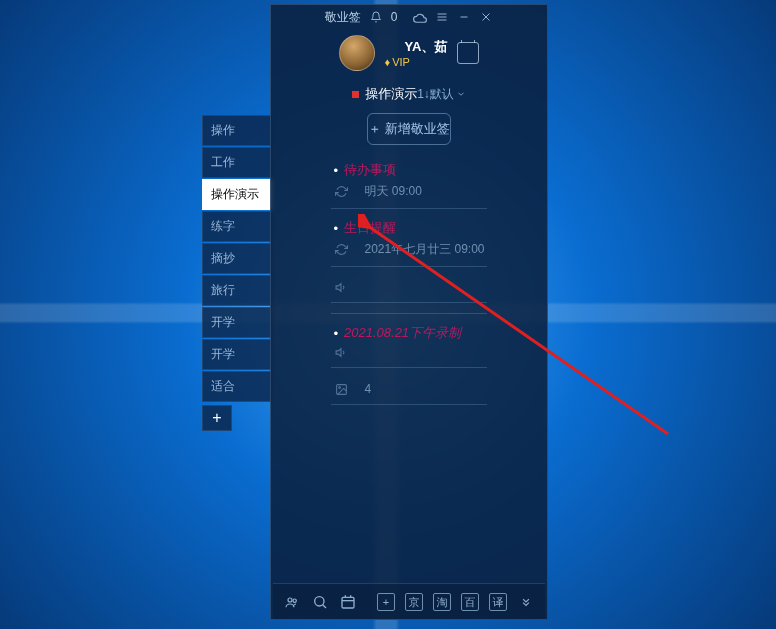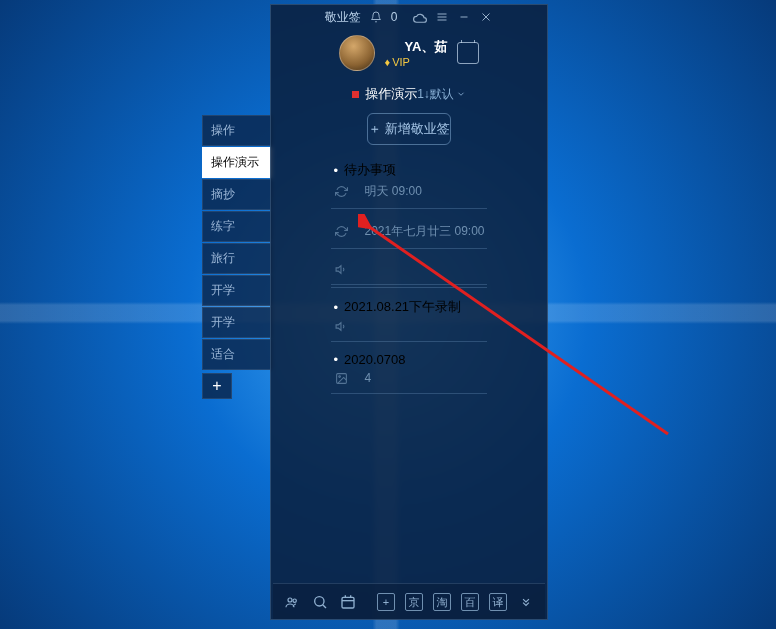--- a/index.html
+++ b/index.html
@@ -118,23 +118,23 @@
 }
 .notes-list {
   flex: 1;
   overflow: hidden;
   padding: 0 12px;
 }
 .note-item {
   padding: 10px 2px 8px 2px;
   border-bottom: 1px solid rgba(140,180,220,0.25);
 }
-.note-item.spaced { margin-top: 2px; border-top: 1px solid rgba(140,180,220,0.25); }
+.note-item.spaced { margin-top: 10px; border-top: 1px solid rgba(140,180,220,0.25); font-style: italic; }
 .note-title {
-  color: #000000;
+  color: #be185d;
   font-size: 13px;
   display: flex;
   align-items: center;
   gap: 4px;
 }
 .note-title::before {
   content: "•";
   color: #fff;
   margin-right: 2px;
 }
@@ -171,23 +171,24 @@
 }
 svg { display: block; }
 </style>
 </head>
 <body>
 
 <div class="desktop-bg"></div>
 
 <div class="sidebar-tabs" id="sidebar-tabs">
     <div class="sidebar-tab">操作</div>
+    <div class="sidebar-tab">工作</div>
     <div class="sidebar-tab active">操作演示</div>
+    <div class="sidebar-tab">练字</div>
     <div class="sidebar-tab">摘抄</div>
-    <div class="sidebar-tab">练字</div>
     <div class="sidebar-tab">旅行</div>
     <div class="sidebar-tab">开学</div>
     <div class="sidebar-tab">开学</div>
     <div class="sidebar-tab">适合</div>
     <div class="sidebar-add">+</div>
   </div>
 
 <div class="app-window">
   <div class="titlebar">
     <span>敬业签</span>
@@ -258,20 +259,21 @@
             <svg width="13" height="13" viewBox="0 0 24 24" fill="none" stroke="currentColor" stroke-width="2">
               <polyline points="23 4 23 10 17 10"></polyline>
               <polyline points="1 20 1 14 7 14"></polyline>
               <path d="M3.51 9a9 9 0 0114.85-3.36L23 10M1 14l4.64 4.36A9 9 0 0020.49 15"></path>
             </svg>
           </span>
           <span>明天 09:00</span>
         </div>
       </div>
       <div class="note-item">
+        <div class="note-title">生日提醒</div>
         <div class="note-meta">
           <span class="meta-icon">
             <svg width="13" height="13" viewBox="0 0 24 24" fill="none" stroke="currentColor" stroke-width="2">
               <polyline points="23 4 23 10 17 10"></polyline>
               <polyline points="1 20 1 14 7 14"></polyline>
               <path d="M3.51 9a9 9 0 0114.85-3.36L23 10M1 14l4.64 4.36A9 9 0 0020.49 15"></path>
             </svg>
           </span>
           <span>2021年七月廿三 09:00</span>
         </div>
@@ -291,21 +293,20 @@
         <div class="note-meta">
           <span class="meta-icon">
             <svg width="13" height="13" viewBox="0 0 24 24" fill="none" stroke="currentColor" stroke-width="2">
               <polygon points="11 5 6 9 2 9 2 15 6 15 11 19 11 5"></polygon>
               <path d="M15 9a4 4 0 010 6"></path>
             </svg>
           </span>
         </div>
       </div>
       <div class="note-item">
-        <div class="note-title">2020.0708</div>
         <div class="note-meta">
           <span class="meta-icon">
             <svg width="13" height="13" viewBox="0 0 24 24" fill="none" stroke="currentColor" stroke-width="2">
               <rect x="3" y="3" width="18" height="18" rx="2"></rect>
               <circle cx="8.5" cy="8.5" r="1.5"></circle>
               <polyline points="21 15 16 10 5 21"></polyline>
             </svg>
           </span>
           <span>4</span>
         </div>

